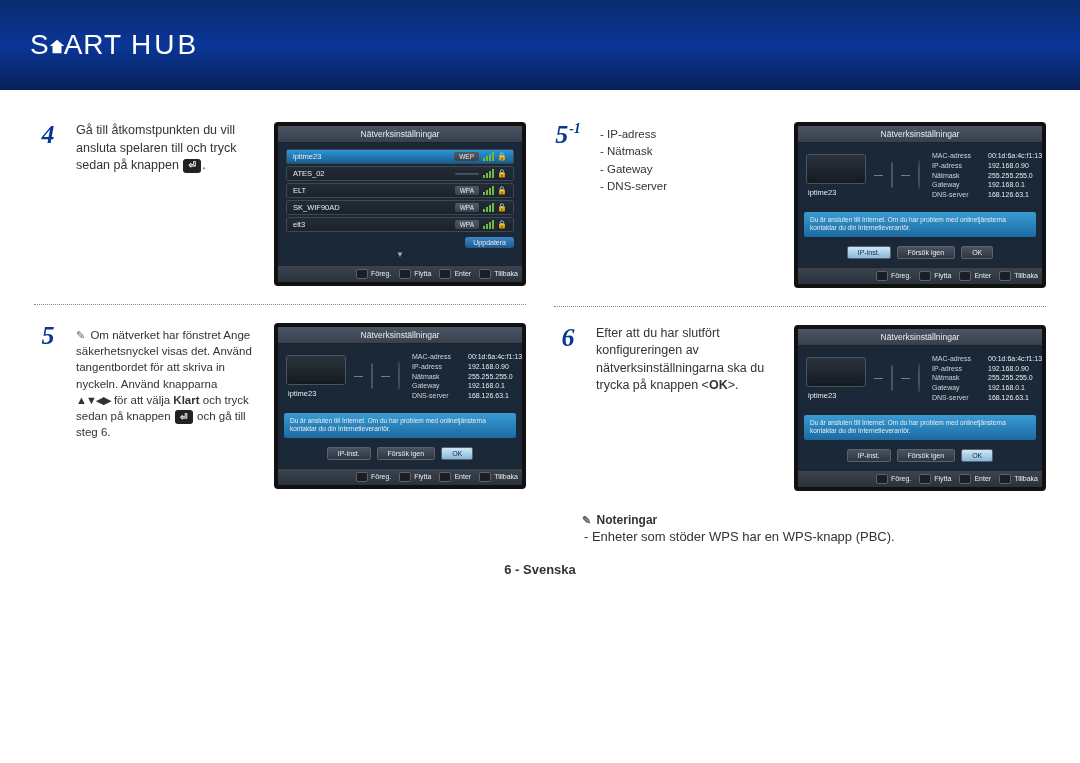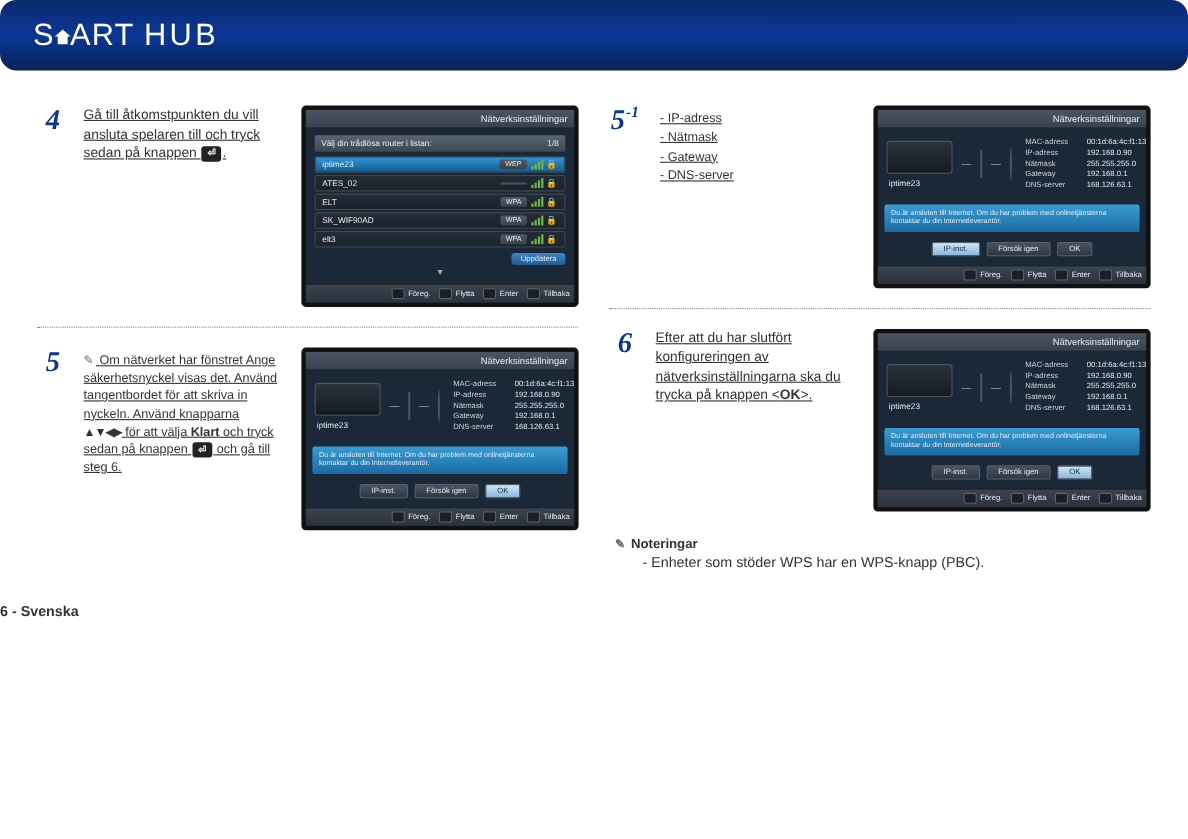--- a/index.html
+++ b/index.html
@@ -6,23 +6,22 @@
   body {
     font-family: Arial, Helvetica, sans-serif;
     background: #fff;
     width: 1080px;
     height: 763px;
     color: #333;
     font-size: 12px;
   }
   .header {
     background: linear-gradient(to bottom, #0a2a6e 0%, #0a3698 50%, #082258 100%);
-    padding: 16px 30px;
+    padding: 29px 30px;
     color: #fff;
-    border-radius: 15px;
   }
   .header h1 {
     font-size: 28px;
     font-weight: 300;
     letter-spacing: 1px;
   }
   .header .brand-s { font-weight: 400; }
   .header .brand-dot {
     display:inline-block;
     width: 18px; height: 18px;
@@ -108,21 +107,21 @@
     border: 4px solid #111;
     border-radius: 4px;
     background: #1a2838;
     color: #e8ecef;
     font-size: 8px;
     flex-shrink: 0;
   }
   .shot .titlebar {
     background: linear-gradient(to bottom, #4a5463, #37414e);
     padding: 3px 6px;
-    text-align: right;
+    text-align: center;
     font-size: 8.5px;
     border-bottom: 1px solid #222;
   }
   .shot .area {
     padding: 6px 8px;
     min-height: 100px;
   }
   .shot .footer {
     background: linear-gradient(to bottom, #3a434f, #2a323c);
     padding: 3px 4px;
@@ -276,40 +275,41 @@
   }
   .wps ol {
     margin-left: 20px;
     font-size: 12px;
     line-height: 1.8;
   }
   .wps ol li::marker { font-weight:bold; }
   .wps .notes-label {
     font-weight:bold;
     margin-top:4px;
-    margin-left: 5px;
+    margin-left: 28px;
   }
   .wps .notes-label .note-icon { color:#666; }
   .wps .notes-body {
     margin-left: 30px;
     font-size: 13px;
     line-height:1.6;
   }
   .wps .notes-body::before { content:"- "; }
   .footer-page {
+    text-align:center;
     font-size:13px;
     font-weight:bold;
-    margin-top: 26px;
+    margin-top: 14px;
   }
   .row-wrap {
     display:flex;
     gap: 14px;
     padding: 12px 0;
   }
-  .row-wrap .text { font-size:12.5px; line-height:1.4; flex:1;text-decoration:underline; }
+  .row-wrap .text { font-size:12.5px; line-height:1.4; flex:1; }
 </style>
 </head>
 <body>
 
 <div class="header">
   <h1>
     <span class="brand-s">S</span><span class="brand-dot"><svg viewBox="0 0 20 20">
           <path d="M10 2 L18 9 L15 9 L15 17 L5 17 L5 9 L2 9 Z" fill="#fff"></path>
         </svg></span><span class="brand-art">ART</span>
     <span class="brand-hub">HUB</span>
@@ -322,24 +322,20 @@
 
     <div class="row-wrap">
       <div class="step-num">4</div>
       <div class="text">
         <span>Gå till åtkomstpunkten du vill ansluta spelaren till och tryck sedan på knappen </span><span class="btn-icon">⏎</span><span>.</span>
       </div>
 
       <div class="shot">
         <div class="titlebar">Nätverksinställningar</div>
         <div class="area">
-          <div class="wifi-head">
-            <span>Välj din trådlösa router i listan:</span>
-            <span>1/8</span>
-          </div>
           <div class="wifi-row sel">
             <span class="ssid">iptime23</span>
             <span class="sec">WEP</span>
             <span class="bars">
                 <i></i>
                 <i></i>
                 <i></i>
                 <i></i>
               </span>
             <span class="lock">🔒</span>

